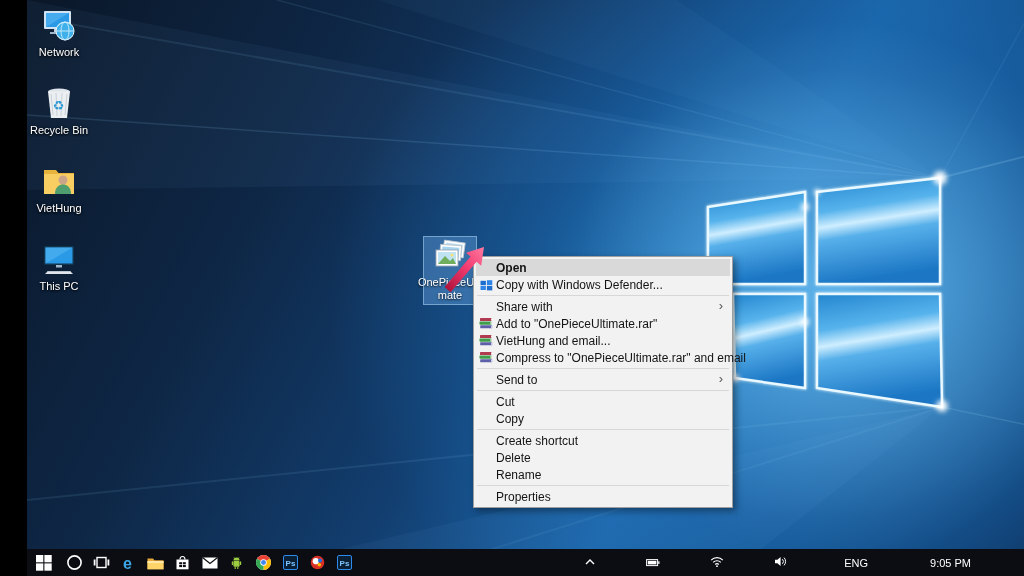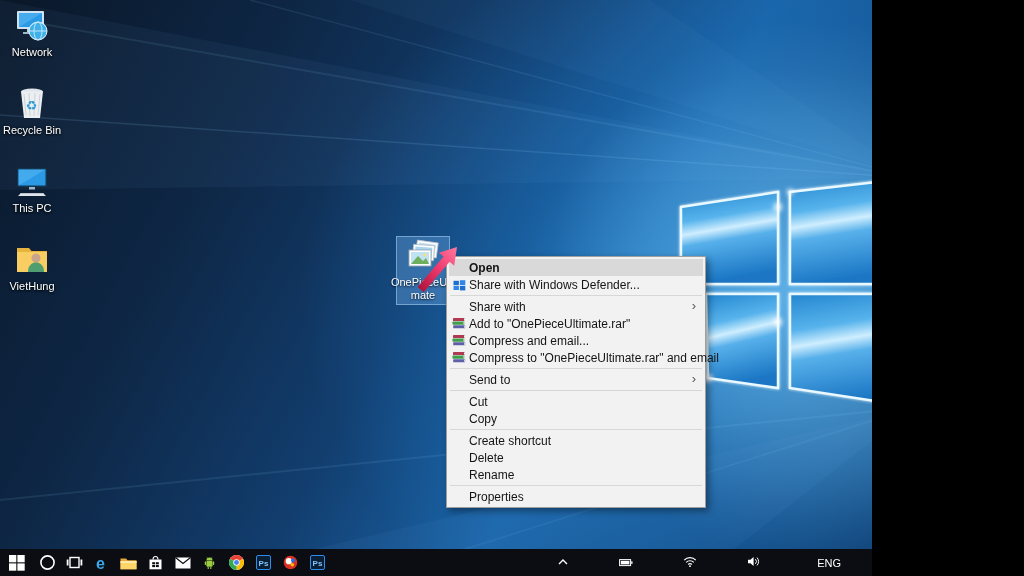--- a/index.html
+++ b/index.html
@@ -1,20 +1,20 @@
 <!DOCTYPE html>
 <html><head>
 <meta charset="utf-8">
 <style>
   html,body{margin:0;padding:0;background:#000;}
-  .screen{position:relative;width:872px;height:576px;overflow:hidden;
+  .screen{position:relative;width:998px;height:576px;overflow:hidden;
     font-family:"Liberation Sans",sans-serif;
     background:
       radial-gradient(640px 500px at 800px 295px, rgba(62,166,235,.85), rgba(28,110,182,.5) 45%, rgba(10,40,80,0) 78%),
-      linear-gradient(118deg,#0a1728 0%,#0e2746 26%,#123e6f 48%,#1a64a8 66%,#13508c 80%,#0b2a52 100%);}
+      linear-gradient(118deg,#0a1728 0%,#0e2746 26%,#123e6f 48%,#1a64a8 66%,#13508c 80%,#0b2a52 100%); margin-left: 27px;}
   #fx-svg{position:absolute;left:0;top:0;z-index:1;}
   
   .desk{position:absolute;left:0;top:6px;width:64px;display:flex;flex-direction:column;gap:26px;align-items:center;z-index:2;}
   .dicon{width:62px;display:flex;flex-direction:column;align-items:center;cursor:default;}
   .dicon-art{width:38px;height:38px;}
   .dicon-label{font-size:11px;line-height:12px;color:#fff;margin-top:2px;white-space:nowrap;
     text-shadow:0 1px 2px rgba(0,0,0,.9),0 0 3px rgba(0,0,0,.6);}
   
   .file-sel{position:absolute;left:397px;top:237px;width:52px;z-index:3;
     background:rgba(96,156,215,.45);outline:1px solid rgba(150,195,235,.75);
@@ -124,37 +124,37 @@
         <div class="dicon-art"><svg width="38" height="38" viewBox="0 0 38 38">
             <ellipse cx="19" cy="7.5" rx="11" ry="3" fill="#dfe5ea"></ellipse>
             <path d="M8,7.5 L11,34 L27,34 L30,7.5 Z" fill="#eceff2"></path>
             <path d="M11,10 L13,31 M16,9 L17,32 M22,9 L21,32 M27,10 L25,31" stroke="#c9d1d8" stroke-width="1" fill="none"></path>
             <text x="12.5" y="26" font-size="13" fill="#2e9ad4" font-family="DejaVu Sans, sans-serif">♻</text>
           </svg></div>
         <div class="dicon-label">Recycle Bin</div>
       </div>
       <div class="dicon">
         <div class="dicon-art"><svg width="38" height="38" viewBox="0 0 38 38">
+            <path d="M4,8 l12,0 2.5,3 15.5,0 0,21 -30,0 Z" fill="#e8b33c"></path>
+            <path d="M4,12 l30,0 0,20 -30,0 Z" fill="#f8ce63"></path>
+            <circle cx="23" cy="18" r="4.5" fill="#caa58a"></circle>
+            <path d="M15,32 c0,-7 4,-9.5 8,-9.5 c4,0 8,2.5 8,9.5 Z" fill="#4f9e6f"></path>
+          </svg></div>
+        <div class="dicon-label">VietHung</div>
+      </div>
+      <div class="dicon">
+        <div class="dicon-art"><svg width="38" height="38" viewBox="0 0 38 38">
             <rect x="4" y="6" width="30" height="19" rx="1" fill="#11344f"></rect>
             <rect x="5.5" y="7.5" width="27" height="16" fill="#2b9ae6"></rect>
             <path d="M5.5,7.5 L32.5,7.5 L5.5,23.5 Z" fill="#4fb1f0" opacity="0.7"></path>
             <rect x="16" y="25" width="6" height="2.5" fill="#9fb7c8"></rect>
             <path d="M8,31 l22,0 3,3 -28,0 Z" fill="#dfe5ea"></path>
             <path d="M8,31 l22,0 1,1 -24,0 Z" fill="#b9c6d0"></path>
           </svg></div>
         <div class="dicon-label">This PC</div>
-      </div>
-      <div class="dicon">
-        <div class="dicon-art"><svg width="38" height="38" viewBox="0 0 38 38">
-            <path d="M4,8 l12,0 2.5,3 15.5,0 0,21 -30,0 Z" fill="#e8b33c"></path>
-            <path d="M4,12 l30,0 0,20 -30,0 Z" fill="#f8ce63"></path>
-            <circle cx="23" cy="18" r="4.5" fill="#caa58a"></circle>
-            <path d="M15,32 c0,-7 4,-9.5 8,-9.5 c4,0 8,2.5 8,9.5 Z" fill="#4f9e6f"></path>
-          </svg></div>
-        <div class="dicon-label">VietHung</div>
       </div>
     </div>
 
   <div class="file-sel">
     <div class="dicon-art" style="width:36px;height:36px;">
       <svg width="36" height="36" viewBox="0 0 36 36">
         <g transform="rotate(8 18 12)">
             <rect x="11" y="2" width="21" height="15" fill="#fff" stroke="#b9c2cc" stroke-width="0.8"></rect>
             <rect x="13" y="4" width="17" height="11" fill="#bfe0f2"></rect>
           </g>
@@ -179,21 +179,21 @@
       </div>
       <div class="mi">
         <span class="gut">
           <svg width="13" height="12" viewBox="0 0 13 12">
             <rect x="0.5" y="1.8" width="5.4" height="4.4" fill="#1e6ecf"></rect>
             <rect x="6.9" y="1.2" width="5.4" height="5" fill="#2f85e8"></rect>
             <rect x="0.5" y="7" width="5.4" height="4" fill="#2f85e8"></rect>
             <rect x="6.9" y="7" width="5.4" height="4.4" fill="#1e6ecf"></rect>
           </svg>
         </span>
-        <span class="lbl">Share with Windows Defender...</span>
+        <span class="lbl">Copy with Windows Defender...</span>
       </div>
       <div class="sep"></div>
       <div class="mi">
         <span class="gut"></span>
         <span class="lbl">Share with</span>
         <span class="sub">›</span>
       </div>
       <div class="mi">
         <span class="gut">
           <svg width="14" height="13" viewBox="0 0 14 13">
@@ -211,21 +211,21 @@
         <span class="gut">
           <svg width="14" height="13" viewBox="0 0 14 13">
             <rect x="1" y="1" width="12" height="3.1" rx="0.6" fill="#b03a52"></rect>
             <rect x="12" y="1.4" width="1" height="2.3" fill="#fff" opacity="0.9"></rect>
             <rect x="0.5" y="4.6" width="12" height="3.1" rx="0.6" fill="#3f9d4c"></rect>
             <rect x="11.5" y="5" width="1" height="2.3" fill="#fff" opacity="0.9"></rect>
             <rect x="1.2" y="8.2" width="12" height="3.1" rx="0.6" fill="#5d5fa8"></rect>
             <rect x="12.2" y="8.6" width="1" height="2.3" fill="#fff" opacity="0.9"></rect>
           </svg>
         </span>
-        <span class="lbl">Compress and email...</span>
+        <span class="lbl">VietHung and email...</span>
       </div>
       <div class="mi">
         <span class="gut">
           <svg width="14" height="13" viewBox="0 0 14 13">
             <rect x="1" y="1" width="12" height="3.1" rx="0.6" fill="#b03a52"></rect>
             <rect x="12" y="1.4" width="1" height="2.3" fill="#fff" opacity="0.9"></rect>
             <rect x="0.5" y="4.6" width="12" height="3.1" rx="0.6" fill="#3f9d4c"></rect>
             <rect x="11.5" y="5" width="1" height="2.3" fill="#fff" opacity="0.9"></rect>
             <rect x="1.2" y="8.2" width="12" height="3.1" rx="0.6" fill="#5d5fa8"></rect>
             <rect x="12.2" y="8.6" width="1" height="2.3" fill="#fff" opacity="0.9"></rect>

